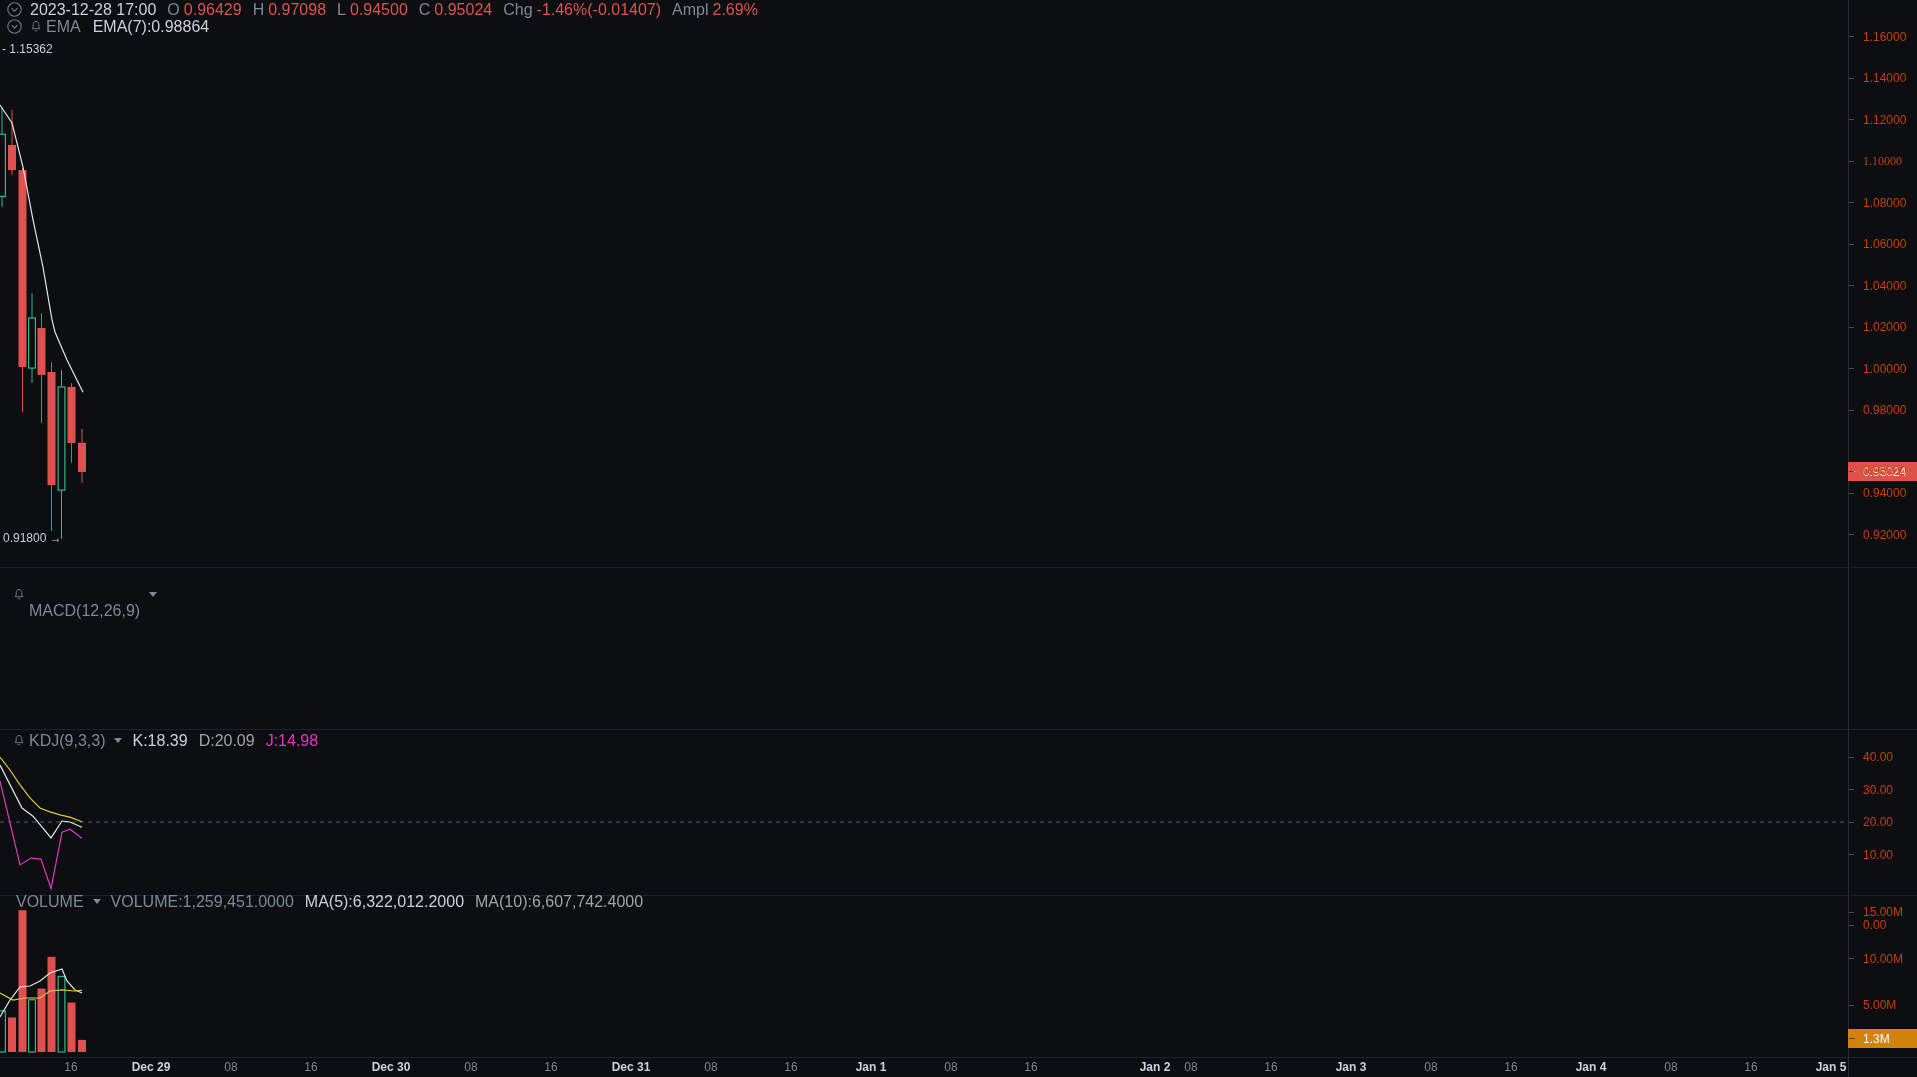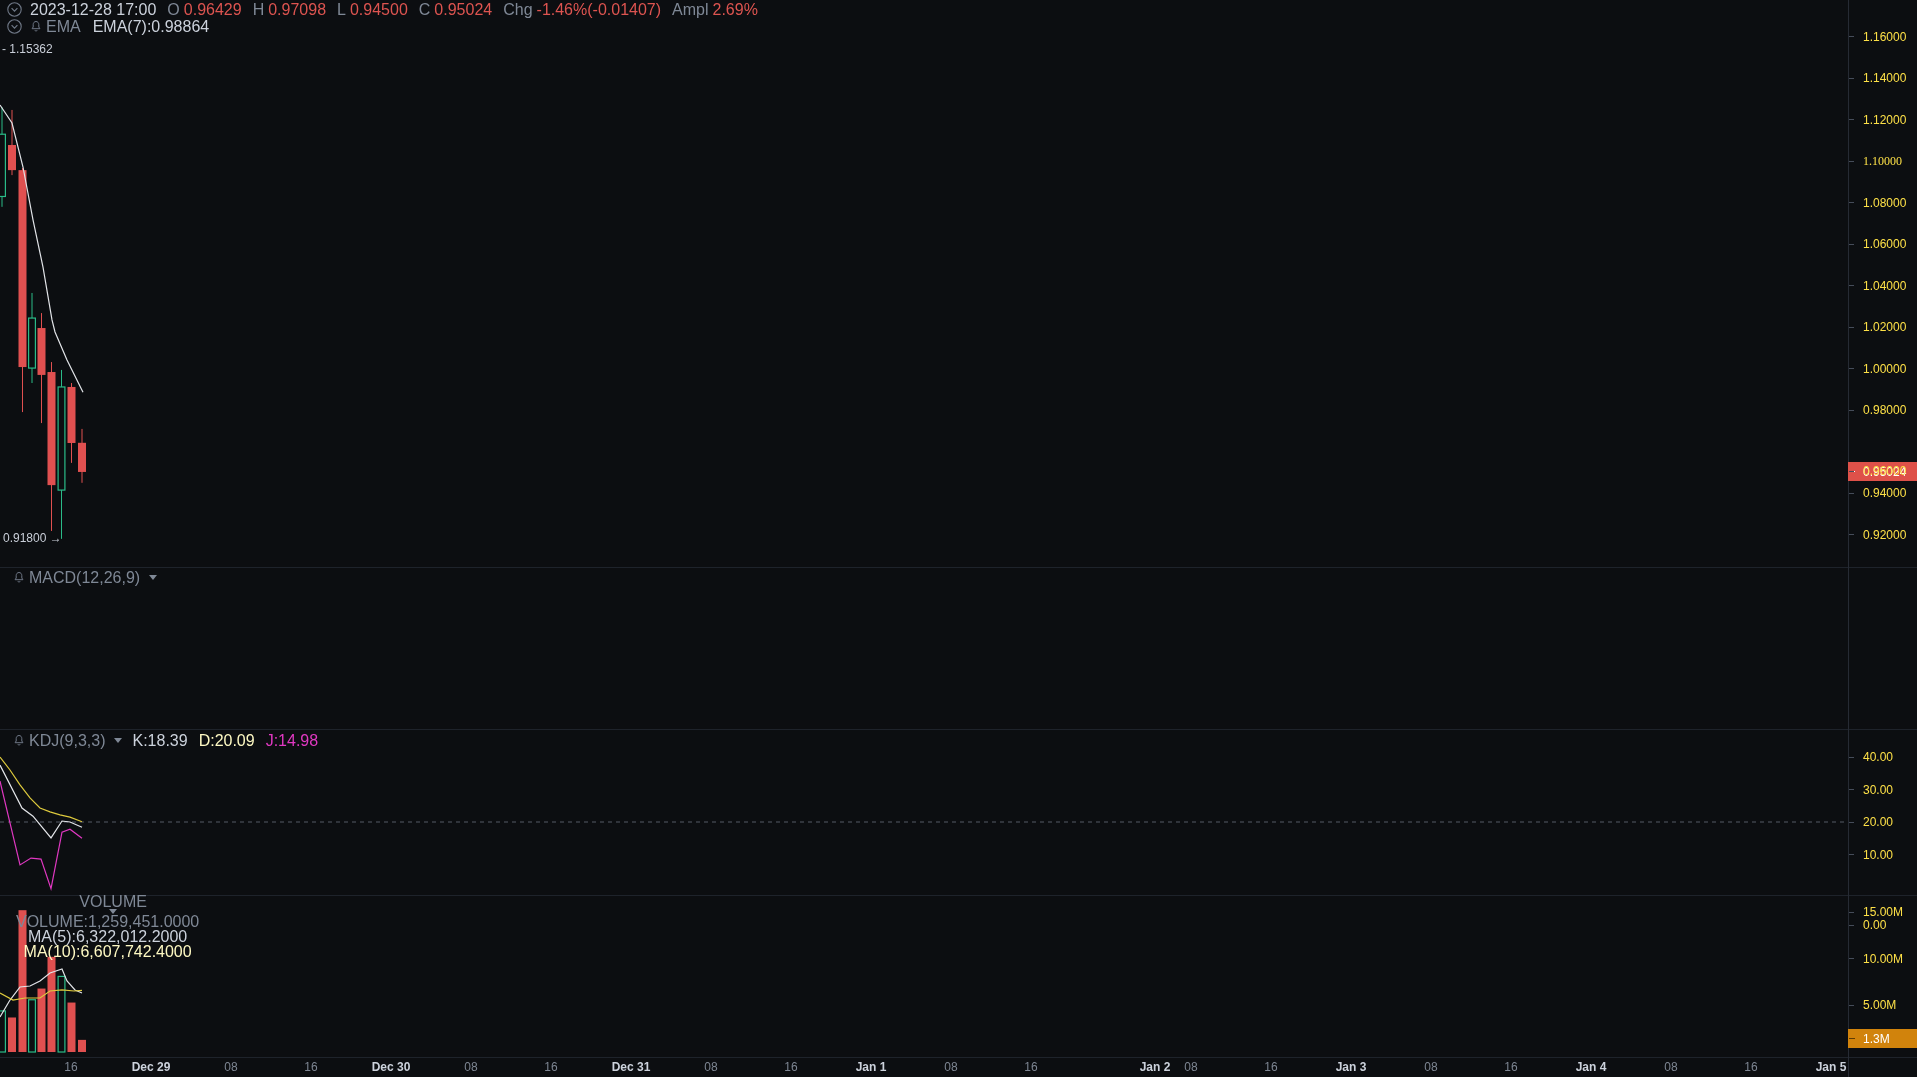--- a/index.html
+++ b/index.html
@@ -8,29 +8,29 @@
     font-family:"Liberation Sans",sans-serif;overflow:hidden;
     -webkit-font-smoothing:antialiased;
   }
   #chart-svg{position:absolute;left:0;top:0;}
   .sep{position:absolute;left:0;width:1917px;height:1px;background:#1e232b;}
   .vaxis-line{position:absolute;left:1848px;top:0;width:1px;height:1077px;background:#262b34;}
   .row{position:absolute;display:flex;align-items:center;font-size:16px;line-height:15px;white-space:nowrap;}
   .lbl{color:#7f8896;margin-right:4px;}
   .val-red{color:#dd5450;}
   .val-bright{color:#ccd2dc;}
-  .val-yellow{color:#fef9c3;}
+  .val-yellow{color:#a3a3a3;}
   .val-magenta{color:#e138c2;}
   .pair{display:flex;margin-right:11px;}
   .icon{display:inline-flex;align-items:center;justify-content:center;flex:none;}
   .circle-icon{margin-right:8px;}
   .bell-icon{margin-right:4px;}
   .caret{width:0;height:0;border-left:4px solid transparent;border-right:4px solid transparent;
          border-top:5px solid #7f8896;display:inline-block;margin:0 10px 0 9px;}
-  .axis-label{position:absolute;left:1849px;width:68px;height:16px;color:#fde047;
+  .axis-label{position:absolute;left:1849px;width:68px;height:16px;color:#c2410c;
               font-size:12px;display:flex;align-items:center;}
   .axis-label::before{content:"";width:5px;height:1px;background:#454c59;margin-right:9px;flex:none;}
   .time-label{position:absolute;top:1060px;transform:translateX(-50%);font-size:12px;color:#7e8693;}
   .time-label.date{color:#ccd2dc;font-weight:700;}
   .badge{position:absolute;left:1848px;width:69px;height:19px;display:flex;align-items:center;
          font-size:12px;color:#ffffff;}
   .badge::before{content:"";width:6px;height:1px;background:#ffffff;margin-right:8px;margin-left:1px;flex:none;}
   .badge-price{top:462px;background:#de5149;}
   .badge-volume{top:1029px;background:#d1830c;color:#fff;}
   .badge-volume::before{background:rgba(0,0,0,0.55);}
@@ -141,39 +141,39 @@
   <div class="marker" style="left:2px;top:42px;">- 1.15362</div>
   <div class="marker" style="left:3px;top:531px;">0.91800 →</div>
 
   <div class="row" style="left:13px;top:570px;">
     <span class="icon bell-icon">
       <svg width="12" height="13" viewBox="0 0 24 26">
           <path d="M12 3 C8.6 3 6.4 5.6 6.4 9.2 L6.4 14 L4.2 17.4 L19.8 17.4 L17.6 14 L17.6 9.2 C17.6 5.6 15.4 3 12 3 Z" fill="none" stroke="#6f7887" stroke-width="2"></path>
           <path d="M9.4 20.5 C10 22.4 14 22.4 14.6 20.5" fill="none" stroke="#6f7887" stroke-width="2"></path>
         </svg>
     </span>
-    <span class="lbl" style="margin-right:0;">MACD(12,26,9)</span>
+    <span class="lbl" style="margin-right:0;margin-top:33px;">MACD(12,26,9)</span>
     <span class="caret"></span>
   </div>
 
   <div class="row" style="left:13px;top:733px;">
     <span class="icon bell-icon">
       <svg width="12" height="13" viewBox="0 0 24 26">
           <path d="M12 3 C8.6 3 6.4 5.6 6.4 9.2 L6.4 14 L4.2 17.4 L19.8 17.4 L17.6 14 L17.6 9.2 C17.6 5.6 15.4 3 12 3 Z" fill="none" stroke="#6f7887" stroke-width="2"></path>
           <path d="M9.4 20.5 C10 22.4 14 22.4 14.6 20.5" fill="none" stroke="#6f7887" stroke-width="2"></path>
         </svg>
     </span>
     <span class="lbl" style="margin-right:0;">KDJ(9,3,3)</span>
     <span class="caret"></span>
     <span class="val-bright pair">K:18.39</span>
     <span class="val-yellow pair">D:20.09</span>
     <span class="val-magenta pair">J:14.98</span>
   </div>
 
-  <div class="row" style="left:16px;top:894px;flex-direction:column;">
+  <div class="row" style="left:16px;top:894px;">
     <span class="lbl" style="margin-right:0;">VOLUME</span>
     <span class="caret"></span>
     <span class="lbl pair" style="margin-right:11px;">VOLUME:1,259,451.0000</span>
     <span class="val-bright pair">MA(5):6,322,012.2000</span>
     <span class="val-yellow pair">MA(10):6,607,742.4000</span>
   </div>
 
   <div class="badge badge-price">0.95024</div>
   <div class="badge badge-volume">1.3M</div>
 

